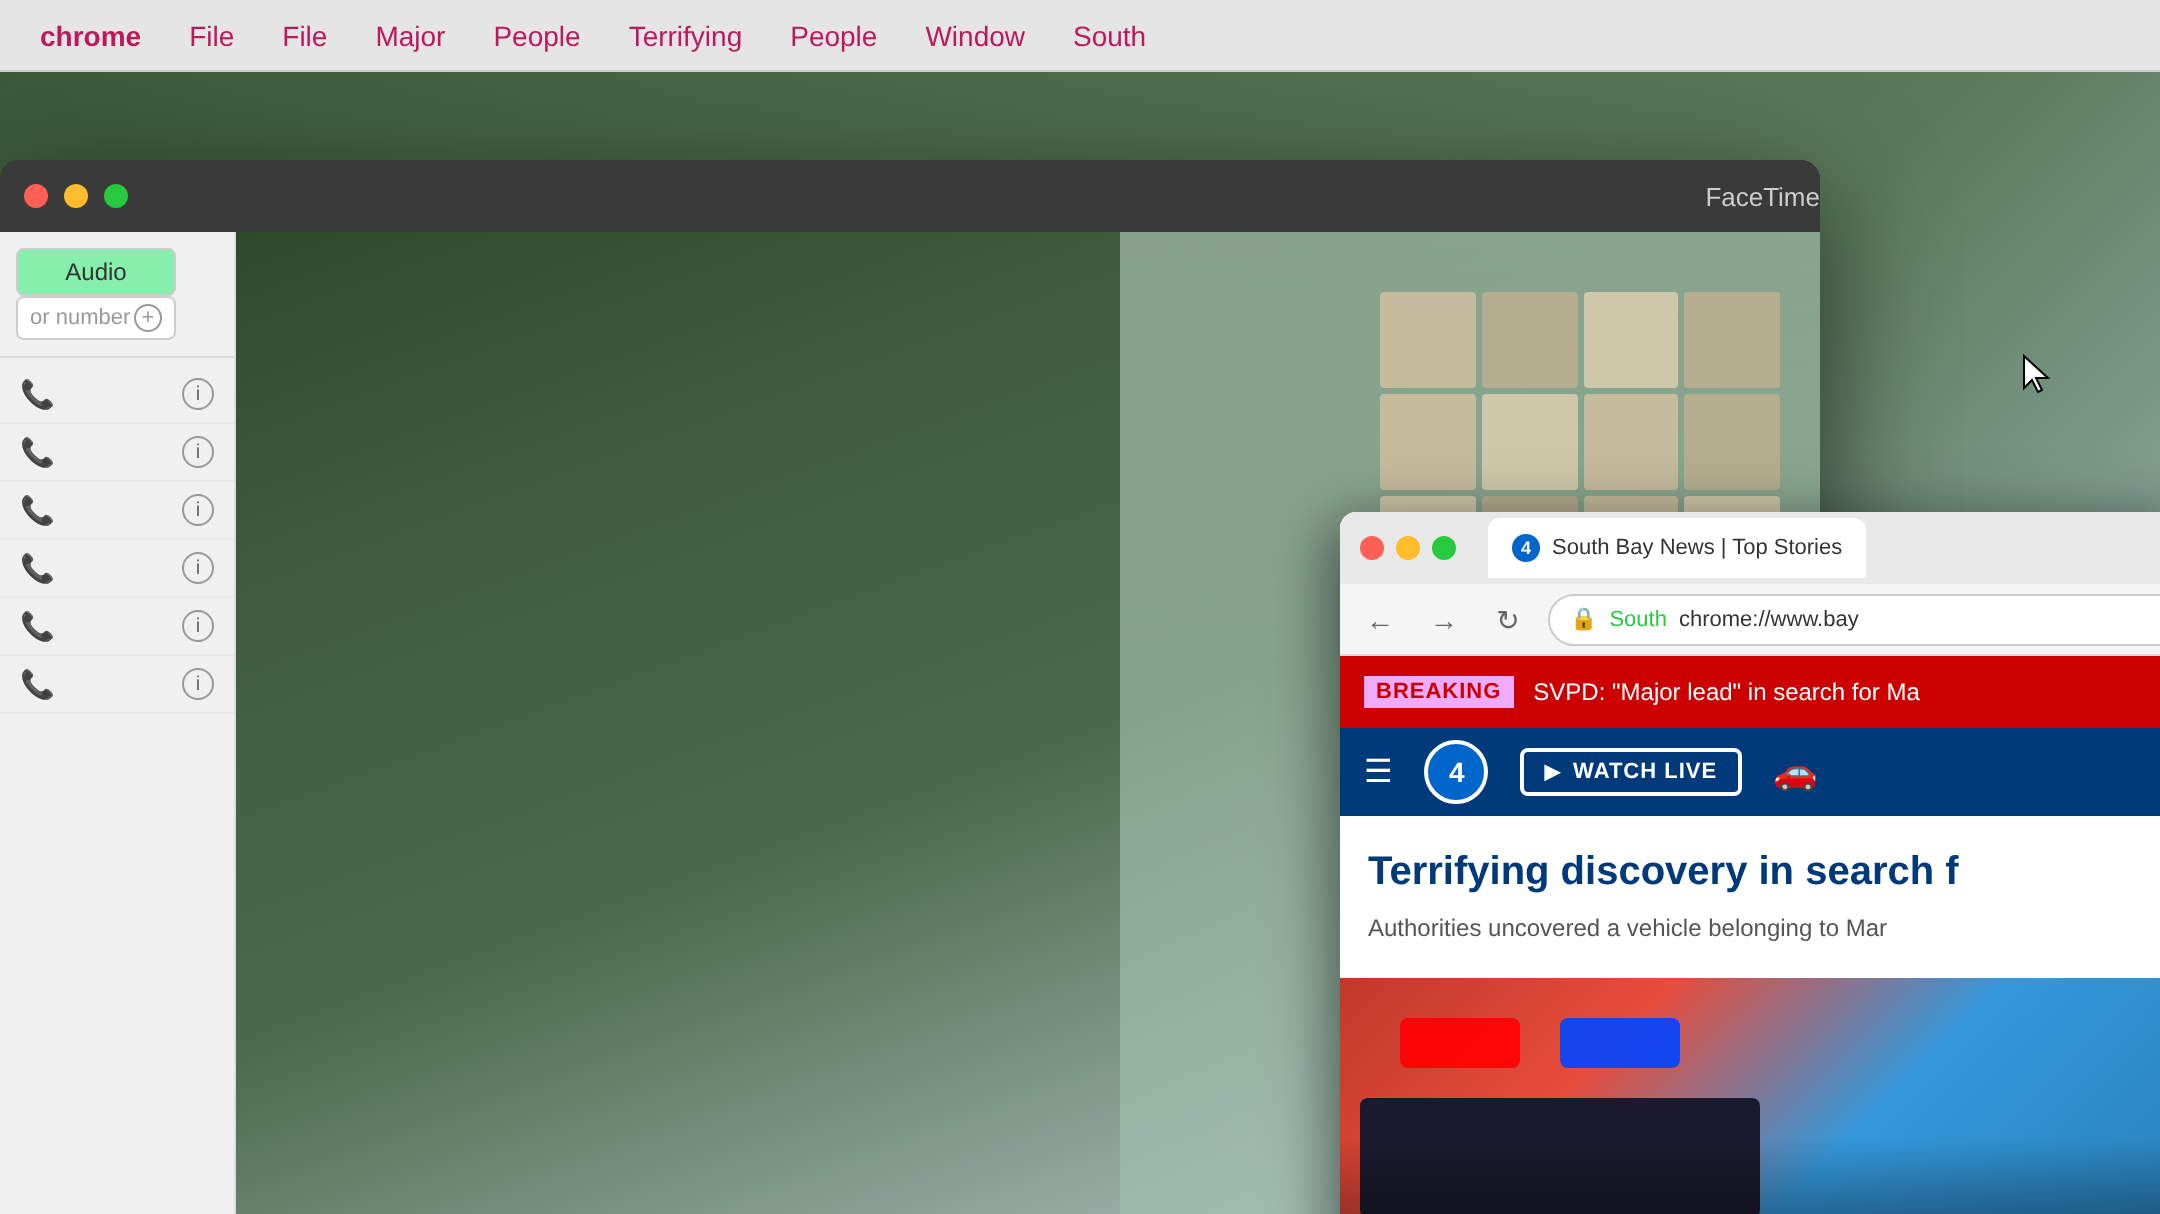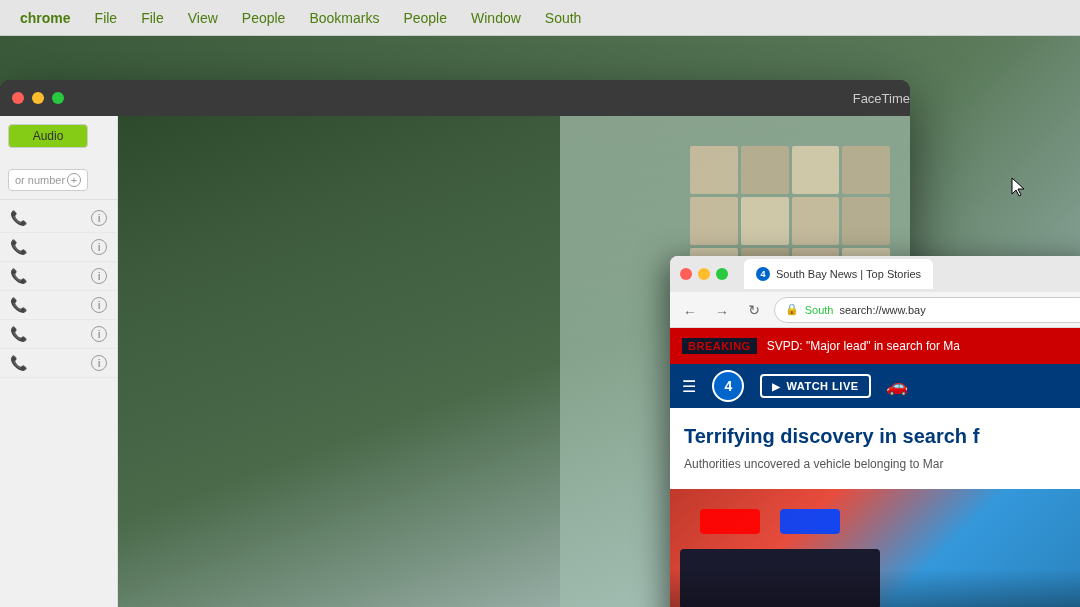--- a/index.html
+++ b/index.html
@@ -24,21 +24,21 @@
       align-items: center;
       padding: 0 10px;
       gap: 4px;
       z-index: 100;
       border-bottom: 1px solid #ccc;
     }
     .menu-item {
       padding: 4px 10px;
       font-size: 14px;
       font-weight: 400;
-      color: #4d7c0f;
+      color: #be185d;
       cursor: pointer;
       border-radius: 4px;
     }
     .menu-item.chrome-logo { font-weight: 600; }
 
     
     .bg-scene {
       position: absolute;
       top: 36px;
       left: 0;
@@ -98,31 +98,31 @@
       width: 118px;
       height: 524px;
       background: #f0f0f0;
       border-right: 1px solid #ddd;
     }
     .sidebar-top {
       padding: 8px;
       border-bottom: 1px solid #ddd;
     }
     .audio-btn {
-      background: #84cc16;
+      background: #86efac;
       border: 1px solid #ccc;
       border-radius: 4px;
       padding: 4px 8px;
       font-size: 12px;
       color: #333;
       width: 80px;
       text-align: center;
     }
     .number-input {
-      margin-top: 21px;
+      margin-top: 0;
       background: #fff;
       border: 1px solid #ccc;
       border-radius: 4px;
       padding: 3px 6px;
       font-size: 11px;
       color: #999;
       width: 80px;
       display: flex;
       align-items: center;
       justify-content: space-between;
@@ -298,21 +298,21 @@
 
     .breaking-banner {
       height: 36px;
       background: #cc0000;
       display: flex;
       align-items: center;
       padding: 0 12px;
       gap: 10px;
     }
     .breaking-label {
-      background: #0f172a;
+      background: #f0abfc;
       color: #cc0000;
       font-size: 11px;
       font-weight: 900;
       padding: 2px 6px;
       letter-spacing: 0.5px;
     }
     .breaking-text {
       color: #fff;
       font-size: 12px;
       font-weight: 500;
@@ -434,23 +434,23 @@
     }
     .cursor svg { width: 20px; height: 24px; }
   </style>
 </head>
 <body>
 
 <div class="menu-bar">
   <span class="menu-item chrome-logo">chrome</span>
   <span class="menu-item">File</span>
   <span class="menu-item">File</span>
-  <span class="menu-item">View</span>
+  <span class="menu-item">Major</span>
   <span class="menu-item">People</span>
-  <span class="menu-item">Bookmarks</span>
+  <span class="menu-item">Terrifying</span>
   <span class="menu-item">People</span>
   <span class="menu-item">Window</span>
   <span class="menu-item">South</span>
 </div>
 
 <div class="bg-scene">
 
   <div class="facetime-window">
     <div class="facetime-titlebar">
       <div class="window-controls">
@@ -536,21 +536,21 @@
       </div>
     </div>
 
     <div class="browser-toolbar">
       <div class="nav-btn">←</div>
       <div class="nav-btn">→</div>
       <div class="nav-btn">↻</div>
       <div class="address-bar">
         <span class="lock-icon">🔒</span>
         <span class="secure-text">South</span>
-        <span class="url-text">search://www.bay</span>
+        <span class="url-text">chrome://www.bay</span>
       </div>
     </div>
 
     <div class="breaking-banner">
       <span class="breaking-label">BREAKING</span>
       <span class="breaking-text">SVPD: "Major lead" in search for Ma</span>
     </div>
 
     <div class="news-navbar">
       <span class="hamburger-icon">☰</span>

